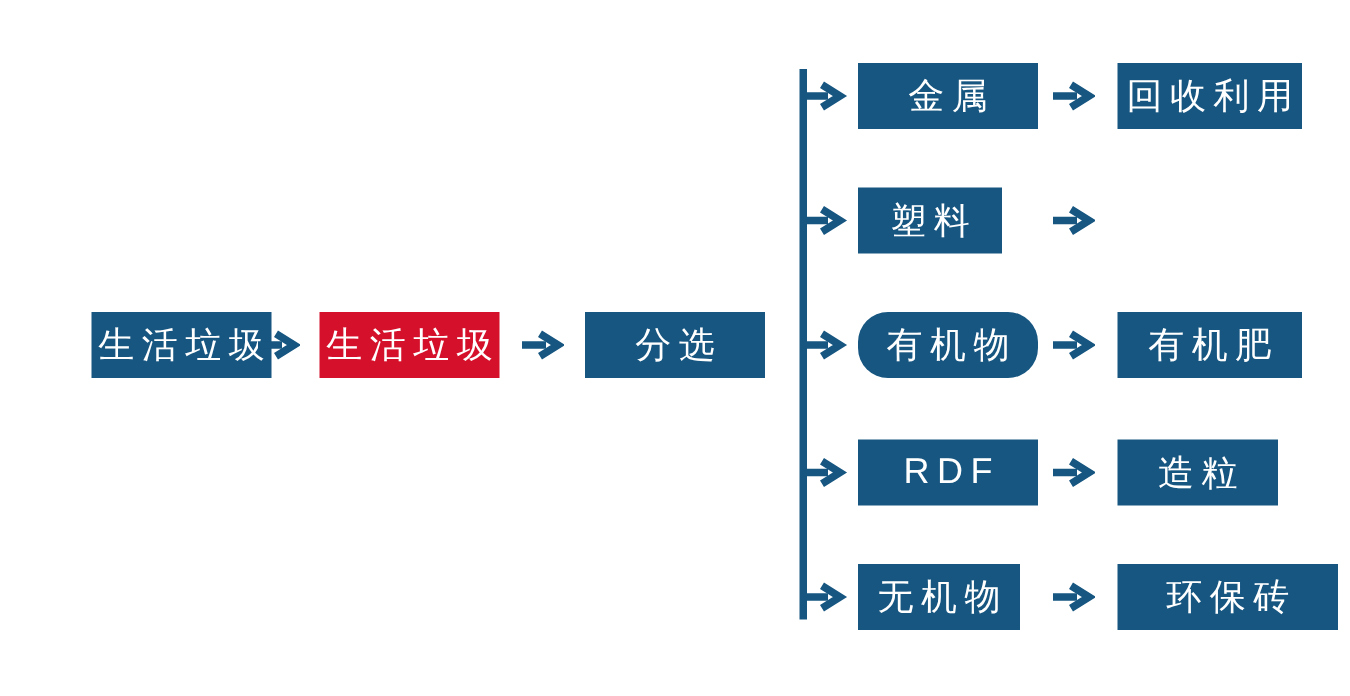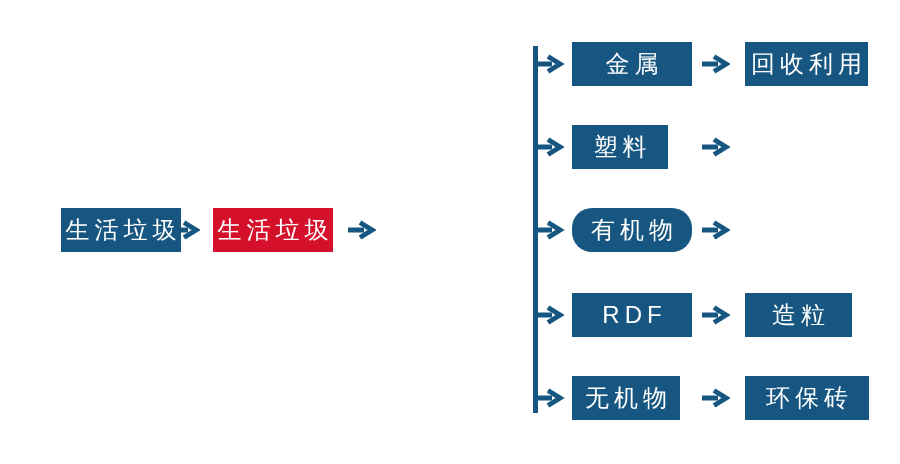--- a/index.html
+++ b/index.html
@@ -55,20 +55,21 @@
     <path class="stroke" d="M14 2.5 L26 10 L14 17.5" stroke-linejoin="miter"></path>
   </svg>
 
   <div class="box red" style="left:213px; top:208px; width:120px;">生活垃圾</div>
 
   <svg class="arrow" style="left:346px; top:220px;" viewBox="0 0 30 20">
     <path class="stroke" d="M2 10 H18"></path>
     <path class="stroke" d="M14 2.5 L26 10 L14 17.5" stroke-linejoin="miter"></path>
   </svg>
 
+  <div class="box" style="left:390px; top:208px; width:120px;">分选</div>
 
   <div class="vline"></div>
 
   <svg class="arrow" style="left:536px; top:54px;" viewBox="0 0 30 20">
     <path class="stroke" d="M1 10 H16"></path>
     <path class="stroke" d="M12 2.5 L24 10 L12 17.5" stroke-linejoin="miter"></path>
   </svg>
   <div class="box" style="left:572px; top:42px; width:120px;">金属</div>
   <svg class="arrow" style="left:700px; top:54px;" viewBox="0 0 30 20">
     <path class="stroke" d="M2 10 H18"></path>
@@ -88,20 +89,21 @@
 
   <svg class="arrow" style="left:536px; top:220px;" viewBox="0 0 30 20">
     <path class="stroke" d="M1 10 H16"></path>
     <path class="stroke" d="M12 2.5 L24 10 L12 17.5" stroke-linejoin="miter"></path>
   </svg>
   <div class="box" style="left:572px; top:208px; width:120px;border-radius:20px;">有机物</div>
   <svg class="arrow" style="left:700px; top:220px;" viewBox="0 0 30 20">
     <path class="stroke" d="M2 10 H18"></path>
     <path class="stroke" d="M14 2.5 L26 10 L14 17.5" stroke-linejoin="miter"></path>
   </svg>
+  <div class="box" style="left:745px; top:208px; width:123px;">有机肥</div>
 
   <svg class="arrow" style="left:536px; top:305px;" viewBox="0 0 30 20">
     <path class="stroke" d="M1 10 H16"></path>
     <path class="stroke" d="M12 2.5 L24 10 L12 17.5" stroke-linejoin="miter"></path>
   </svg>
   <div class="box" style="left:572px; top:293px; width:120px;text-align:center;">RDF</div>
   <svg class="arrow" style="left:700px; top:305px;" viewBox="0 0 30 20">
     <path class="stroke" d="M2 10 H18"></path>
     <path class="stroke" d="M14 2.5 L26 10 L14 17.5" stroke-linejoin="miter"></path>
   </svg>
@@ -109,15 +111,15 @@
 
   <svg class="arrow" style="left:536px; top:388px;" viewBox="0 0 30 20">
     <path class="stroke" d="M1 10 H16"></path>
     <path class="stroke" d="M12 2.5 L24 10 L12 17.5" stroke-linejoin="miter"></path>
   </svg>
   <div class="box" style="left:572px; top:376px; width:108px;">无机物</div>
   <svg class="arrow" style="left:700px; top:388px;" viewBox="0 0 30 20">
     <path class="stroke" d="M2 10 H18"></path>
     <path class="stroke" d="M14 2.5 L26 10 L14 17.5" stroke-linejoin="miter"></path>
   </svg>
-  <div class="box" style="left:745px; top:376px; width:124px;">环保砖</div>
+  <div class="box" style="left:745px; top:376px; width:147px;">环保砖</div>
 
 </div>
 
 </body></html>

